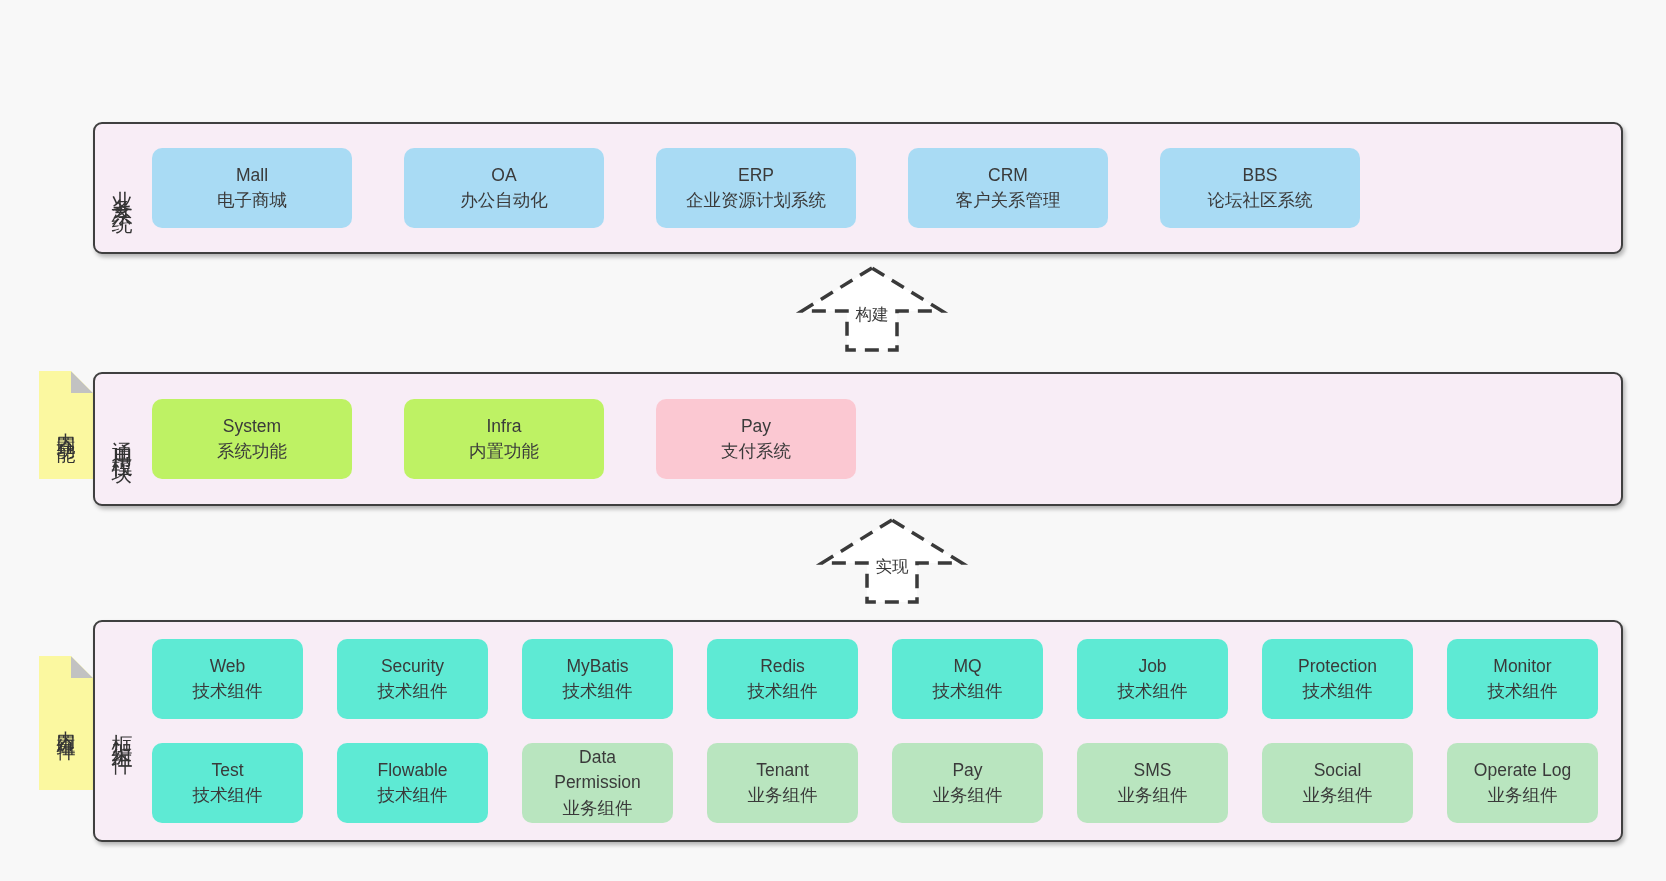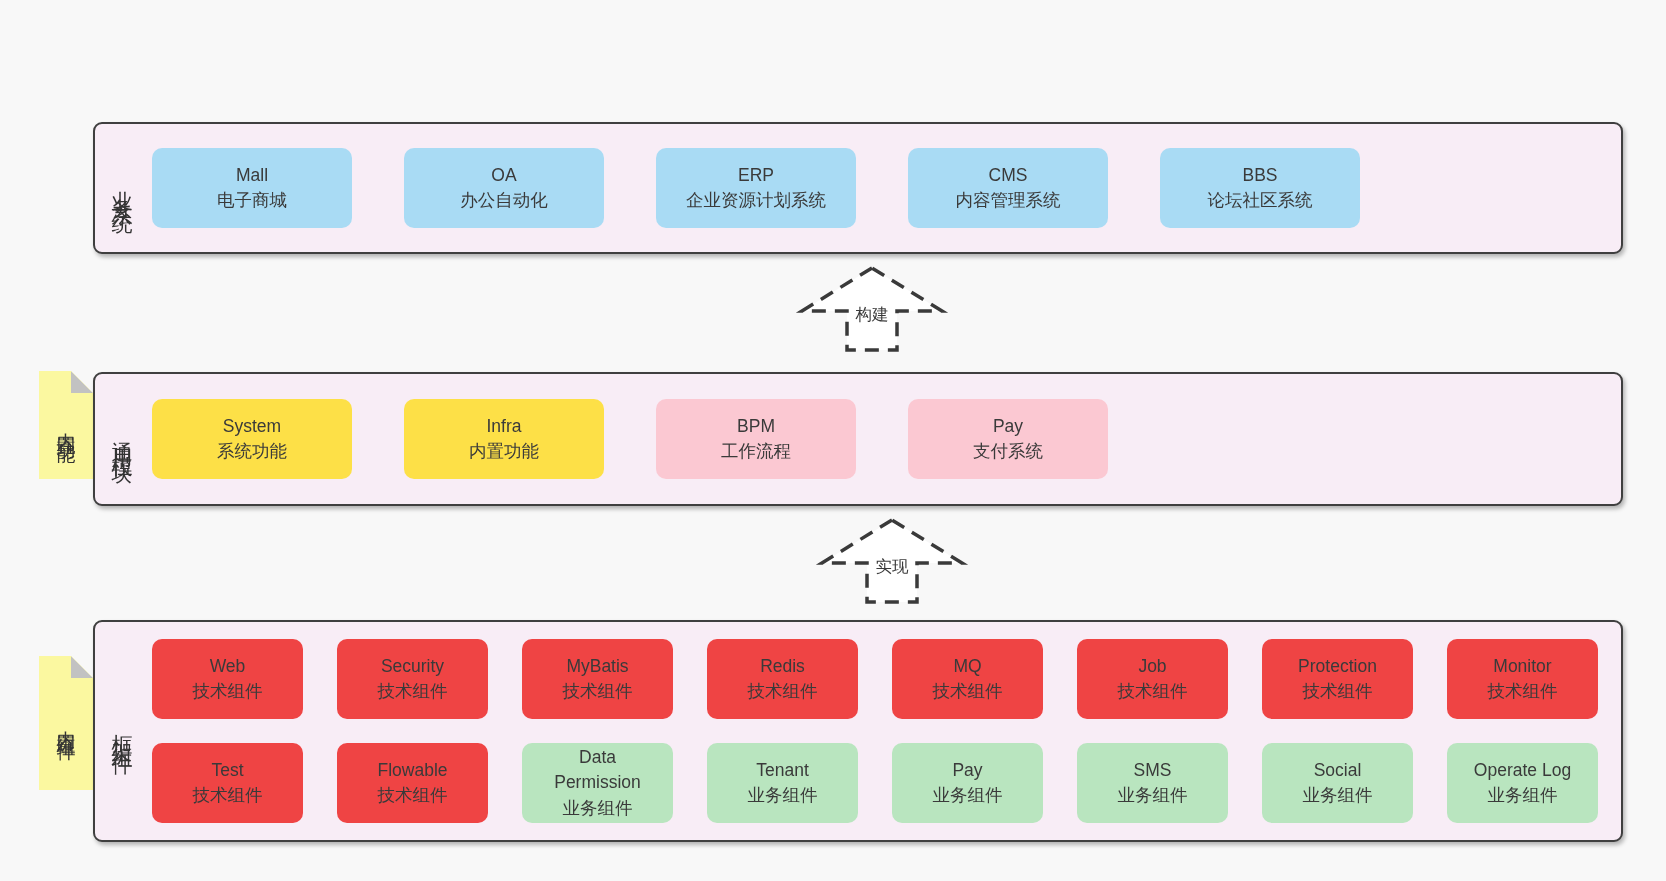--- a/index.html
+++ b/index.html
@@ -37,23 +37,23 @@
     height:80px; border-radius:10px; box-sizing:border-box;
     display:flex; flex-direction:column; align-items:center; justify-content:center;
     text-align:center; font-size:17.5px; line-height:1.45; color:#3a3a3a;
     padding:2px 10px; flex:0 0 auto;
   }
   .cols-6 .box { width:200px; }
   .cols-8 .box { width:151px; padding:2px 18px; }
   .box .en, .box .zh { display:block; }
 
   .box.blue       { background:#a9dbf4; }
-  .box.red        { background:#fde047; }
+  .box.red        { background:#bef264; }
   .box.pink       { background:#fbc8d2; }
-  .box.green      { background:#ef4444; }
+  .box.green      { background:#5eead4; }
   .box.lightgreen { background:#b9e5bf; }
 
   
   .tag {
     position:absolute; left:39px; width:54px; background:#fbf8a0;
     clip-path:polygon(0 0, calc(100% - 22px) 0, 100% 22px, 100% 100%, 0 100%);
   }
   #tag-modules    { top:371px; height:108px; }
   #tag-components { top:656px; height:134px; }
   .tag .fold {
@@ -101,22 +101,22 @@
           </div>
           <div class="box blue">
             <span class="en">OA</span>
             <span class="zh">办公自动化</span>
           </div>
           <div class="box blue">
             <span class="en">ERP</span>
             <span class="zh">企业资源计划系统</span>
           </div>
           <div class="box blue">
-            <span class="en">CMS</span>
-            <span class="zh">内容管理系统</span>
+            <span class="en">CRM</span>
+            <span class="zh">客户关系管理</span>
           </div>
           <div class="box blue">
             <span class="en">BBS</span>
             <span class="zh">论坛社区系统</span>
           </div>
         </div>
       </div>
   </div>
 
   <div class="panel" id="panel-modules">
@@ -125,24 +125,20 @@
         <div class="row cols-6">
           <div class="box red">
             <span class="en">System</span>
             <span class="zh">系统功能</span>
           </div>
           <div class="box red">
             <span class="en">Infra</span>
             <span class="zh">内置功能</span>
           </div>
           <div class="box pink">
-            <span class="en">BPM</span>
-            <span class="zh">工作流程</span>
-          </div>
-          <div class="box pink">
             <span class="en">Pay</span>
             <span class="zh">支付系统</span>
           </div>
         </div>
       </div>
   </div>
 
   <div class="panel" id="panel-components">
     <div class="side-label">框架组件</div>
     <div class="rows">

